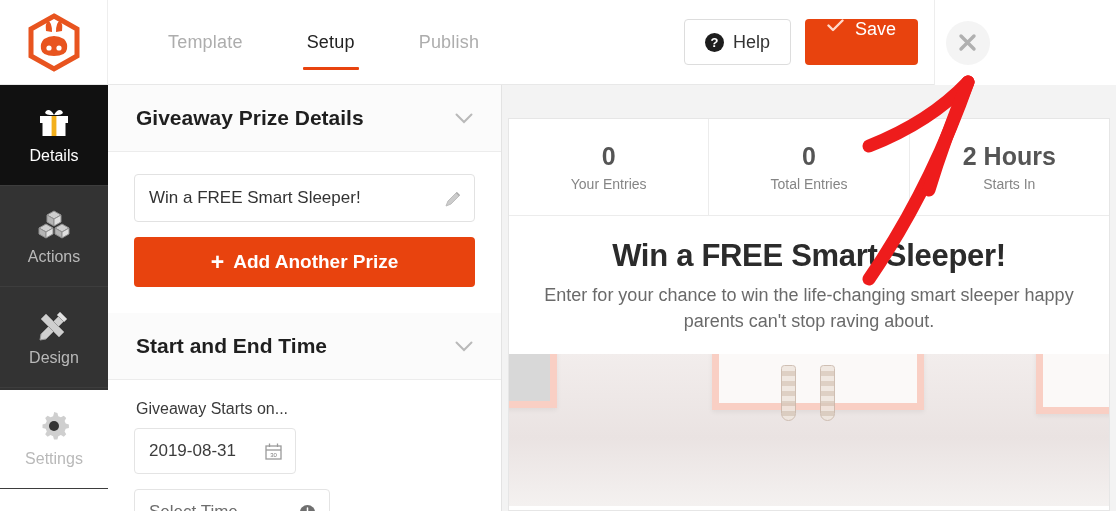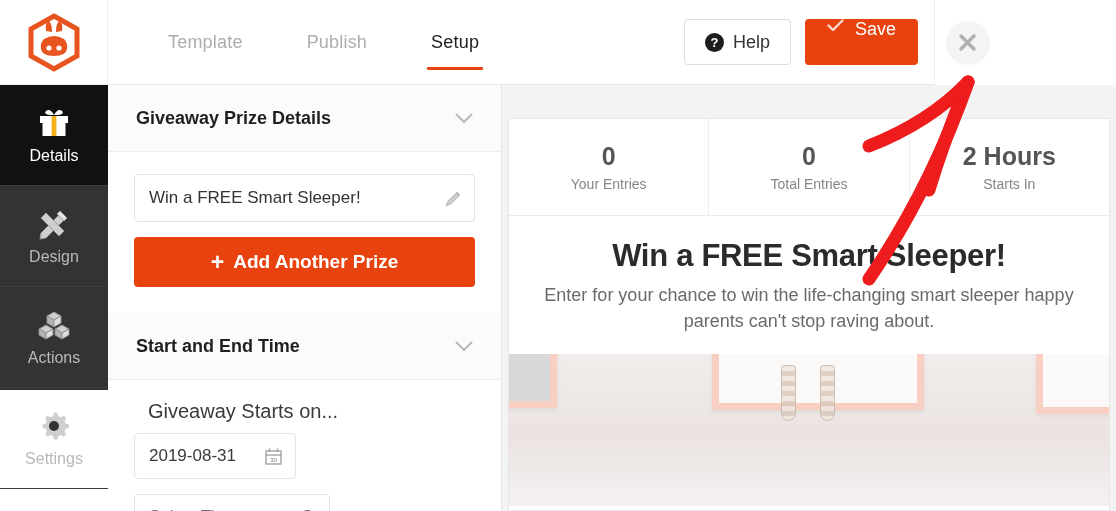--- a/index.html
+++ b/index.html
@@ -80,42 +80,42 @@
   .side-icon { width: 34px; height: 34px; display: block; }
 
   
   .panel {
     position: absolute; left: 108px; top: 85px; width: 394px; height: 426px;
     background: #ffffff; border-right: 1px solid #e3e3e3;
   }
   .section-head {
     height: 67px; display: flex; align-items: center;
     padding: 0 28px; background: #fbfbfb; border-bottom: 1px solid #ececec;
-    font-size: 18px; font-weight: bold; color: #1f1f1f; cursor: pointer;
+    font-size: 21px; font-weight: bold; color: #1f1f1f; cursor: pointer;
   }
   .chev { margin-left: auto; width: 18px; height: 11px; display: block; }
   .section-body { padding: 22px 26px 0 26px; }
   .prize-input {
     position: relative; height: 48px;
     border: 1px solid #e2e2e2; border-radius: 4px; background: #fff;
     display: flex; align-items: center; padding: 0 40px 0 14px;
     font-size: 17px; color: #333333; cursor: text;
   }
   .pencil { position: absolute; right: 12px; top: 15px; width: 18px; height: 18px; }
   .btn-addprize {
     margin-top: 15px; height: 50px; width: 100%;
     background: #e8430e; border: none; border-radius: 4px;
     color: #ffffff; font-size: 19px; font-weight: bold;
     display: flex; align-items: center; justify-content: center; gap: 9px;
     cursor: pointer;
   }
   .plus-sym { font-size: 23px; font-weight: bold; line-height: 1; }
   .divider-gap { height: 26px; }
   .field-label {
-    padding: 20px 28px 0 28px; font-size: 20px; color: #3a3a3a; margin-left: 12px;
+    padding: 20px 28px 0 28px; font-size: 16px; color: #3a3a3a;
   }
   .field-row { display: flex; gap: 15px; padding: 10px 26px 0 26px; flex-direction: column; }
   .field-box {
     position: relative; height: 46px;
     border: 1px solid #e4e4e4; border-radius: 4px; background: #fff;
     display: flex; align-items: center; padding: 0 38px 0 14px;
     font-size: 17px; color: #3c3c3c; cursor: pointer; white-space: nowrap;
   }
   .field-box.date { width: 162px; }
   .field-box.time { width: 196px; color: #6d6d6d; }
@@ -184,25 +184,25 @@
         <path d="M22 28 q10 -6 20 0 q4 4 3 10 q-1 7 -13 7 q-12 0 -13 -7 q-1 -6 3 -10 z" fill="#e8541f"></path>
         <circle cx="27" cy="37" r="2.6" fill="#ffffff"></circle>
         <circle cx="37" cy="37" r="2.6" fill="#ffffff"></circle>
       </svg>
     </div>
 
     <div class="tabs">
       <div class="tab">
         <span>Template</span>
       </div>
+      <div class="tab active">
+        <span>Setup</span>
+      </div>
       <div class="tab">
         <span>Publish</span>
-      </div>
-      <div class="tab active">
-        <span>Setup</span>
       </div>
     </div>
 
     <div class="header-actions">
       <div class="btn-help">
         <span class="help-icon-circle">?</span>
         <span>Help</span>
       </div>
       <div class="btn-save">
         <svg class="check-icon" viewBox="0 0 17 13">
@@ -225,33 +225,20 @@
 
     <div class="side-item active">
       <svg class="side-icon" viewBox="0 0 34 34">
         <path d="M17 9 q-4 -7 -8 -4 q-3 3 4 4 z" fill="#ffffff"></path>
         <path d="M17 9 q4 -7 8 -4 q3 3 -4 4 z" fill="#ffffff"></path>
         <rect x="3" y="10" width="28" height="7" fill="#ffffff"></rect>
         <rect x="5.5" y="17" width="23" height="13" fill="#ffffff"></rect>
         <rect x="14.6" y="10" width="4.8" height="20" fill="#f3b01c"></rect>
       </svg>
       <span>Details</span>
-    </div>
-
-    <div class="side-item">
-      <svg class="side-icon" viewBox="0 0 34 34">
-        <g fill="#cfcfcf" stroke="#9a9a9a" stroke-width="1">
-          <path d="M4 26 L22 8 L27 13 L9 31 L3 32 Z"></path>
-          <path d="M23 4 L30 11 L27 14 L20 7 Z" fill="#e2e2e2"></path>
-        </g>
-        <g fill="#cfcfcf" stroke="#9a9a9a" stroke-width="1" transform="rotate(90 17 17)">
-          <path d="M6 25 L24 7 L29 12 L11 30 Z"></path>
-        </g>
-      </svg>
-      <span>Design</span>
     </div>
 
     <div class="side-item">
       <svg class="side-icon" viewBox="0 0 34 34">
         <g fill="#cfcfcf" stroke="#8f8f8f" stroke-width="1">
           <path d="M17 4 L24 8 L17 12 L10 8 Z"></path>
           <path d="M10 8 L17 12 L17 19 L10 15 Z" fill="#b5b5b5"></path>
           <path d="M24 8 L24 15 L17 19 L17 12 Z" fill="#e0e0e0"></path>
           <path d="M9 17 L16 21 L9 25 L2 21 Z"></path>
           <path d="M2 21 L9 25 L9 31 L2 27 Z" fill="#b5b5b5"></path>
@@ -259,20 +246,33 @@
           <path d="M25 17 L32 21 L25 25 L18 21 Z"></path>
           <path d="M18 21 L25 25 L25 31 L18 27 Z" fill="#b5b5b5"></path>
           <path d="M32 21 L32 27 L25 31 L25 25 Z" fill="#e0e0e0"></path>
         </g>
       </svg>
       <span>Actions</span>
     </div>
 
     <div class="side-item">
       <svg class="side-icon" viewBox="0 0 34 34">
+        <g fill="#cfcfcf" stroke="#9a9a9a" stroke-width="1">
+          <path d="M4 26 L22 8 L27 13 L9 31 L3 32 Z"></path>
+          <path d="M23 4 L30 11 L27 14 L20 7 Z" fill="#e2e2e2"></path>
+        </g>
+        <g fill="#cfcfcf" stroke="#9a9a9a" stroke-width="1" transform="rotate(90 17 17)">
+          <path d="M6 25 L24 7 L29 12 L11 30 Z"></path>
+        </g>
+      </svg>
+      <span>Design</span>
+    </div>
+
+    <div class="side-item">
+      <svg class="side-icon" viewBox="0 0 34 34">
         <path fill="#cfcfcf" d="M17 3 l3.4 1 .9 3.2 2.6 1.1 2.9-1.6 2.4 2.4-1.6 2.9 1.1 2.6 3.2.9v3.4l-3.2.9-1.1 2.6 1.6 2.9-2.4 2.4-2.9-1.6-2.6 1.1-.9 3.2h-3.4l-.9-3.2-2.6-1.1-2.9 1.6-2.4-2.4 1.6-2.9-1.1-2.6-3.2-.9v-3.4l3.2-.9 1.1-2.6-1.6-2.9 2.4-2.4 2.9 1.6 2.6-1.1.9-3.2z"></path>
         <circle cx="17" cy="17" r="5" fill="#333333"></circle>
       </svg>
       <span>Settings</span>
     </div>
   </div>
 
   <div class="panel">
 
     <div class="section-head">

